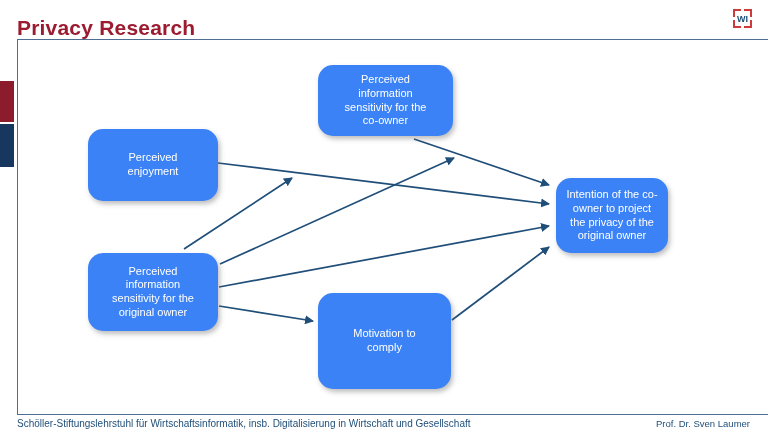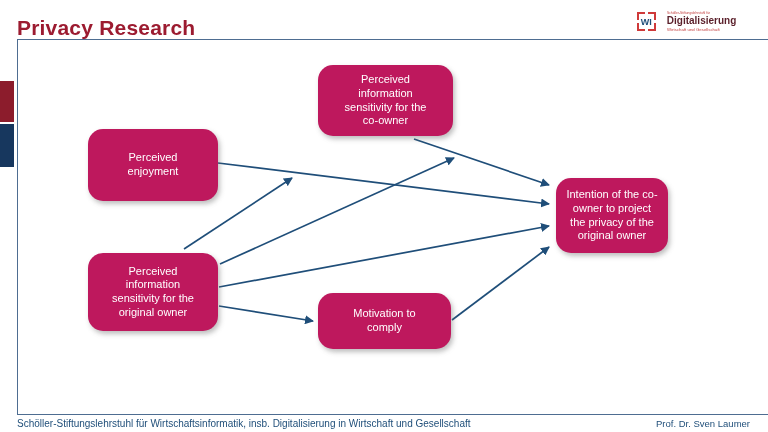--- a/index.html
+++ b/index.html
@@ -34,21 +34,21 @@
     border-top:1px solid #4e6d91;border-left:1px solid #4e6d91;border-bottom:1px solid #4e6d91;
     box-sizing:border-box;
   }
   
   .accent-maroon{position:absolute;left:0;top:81px;width:14px;height:41px;background:#8c1c2c;}
   .accent-navy{position:absolute;left:0;top:124px;width:14px;height:43px;background:#17375e;}
   
   #edge-layer{position:absolute;left:0;top:0;width:768px;height:432px;pointer-events:none;}
   .node{
     position:absolute;display:flex;align-items:center;justify-content:center;
-    background:#be185d;color:#ffffff;border-radius:15px;
+    background:#3b82f6;color:#ffffff;border-radius:15px;
     font-size:11px;line-height:1.25;text-align:center;white-space:pre-line;
     box-shadow:2px 3px 5px rgba(110,110,110,0.45);
     padding:4px;box-sizing:border-box;
   }
   
   .footer-left{
     position:absolute;left:17px;top:418px;font-size:10px;color:#1f4e79;
   }
   .footer-right{
     position:absolute;right:18px;top:418px;font-size:9.5px;color:#1f4e79;text-align:left;
@@ -59,25 +59,20 @@
 
 <div class="slide-title">Privacy Research</div>
 
 <div class="logo">
   <div class="wi-mark">
     <span class="wi-corner tl"></span>
     <span class="wi-corner tr"></span>
     <span class="wi-corner bl"></span>
     <span class="wi-corner br"></span>
     <span class="wi-letters">WI</span>
-  </div>
-  <div class="logo-text">
-    <span class="logo-top">Schöller-Stiftungslehrstuhl für</span>
-    <span class="logo-name">Digitalisierung</span>
-    <span class="logo-bottom">Wirtschaft und Gesellschaft</span>
   </div>
 </div>
 
 <div class="frame"></div>
 
 <div class="accent-maroon"></div>
 <div class="accent-navy"></div>
 
 <svg id="edge-layer">
   <defs>
@@ -99,21 +94,21 @@
 <div class="node" style="left: 88px; top: 129px; width: 130px; height: 72px;">Perceived
 enjoyment</div>
 <div class="node" style="left: 318px; top: 65px; width: 135px; height: 71px;">Perceived
 information
 sensitivity for the
 co-owner</div>
 <div class="node" style="left: 88px; top: 253px; width: 130px; height: 78px;">Perceived
 information
 sensitivity for the
 original owner</div>
-<div class="node" style="left: 318px; top: 293px; width: 133px; height: 56px;">Motivation to
+<div class="node" style="left: 318px; top: 293px; width: 133px; height: 96px;">Motivation to
 comply</div>
 <div class="node" style="left: 556px; top: 178px; width: 112px; height: 75px;">Intention of the co-
 owner to project
 the privacy of the
 original owner</div>
 
 <div class="footer-left">Schöller-Stiftungslehrstuhl für Wirtschaftsinformatik, insb. Digitalisierung in Wirtschaft und Gesellschaft</div>
 <div class="footer-right">Prof. Dr. Sven Laumer</div>
 
 </body></html>

